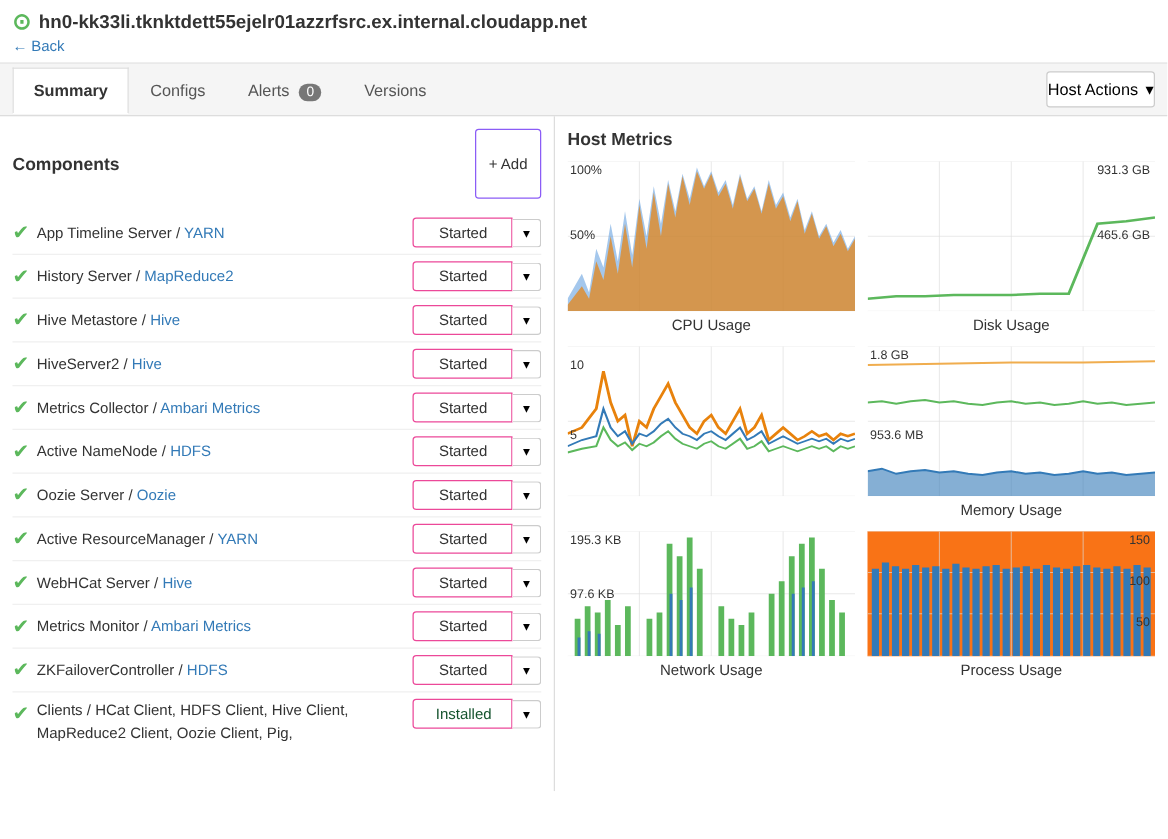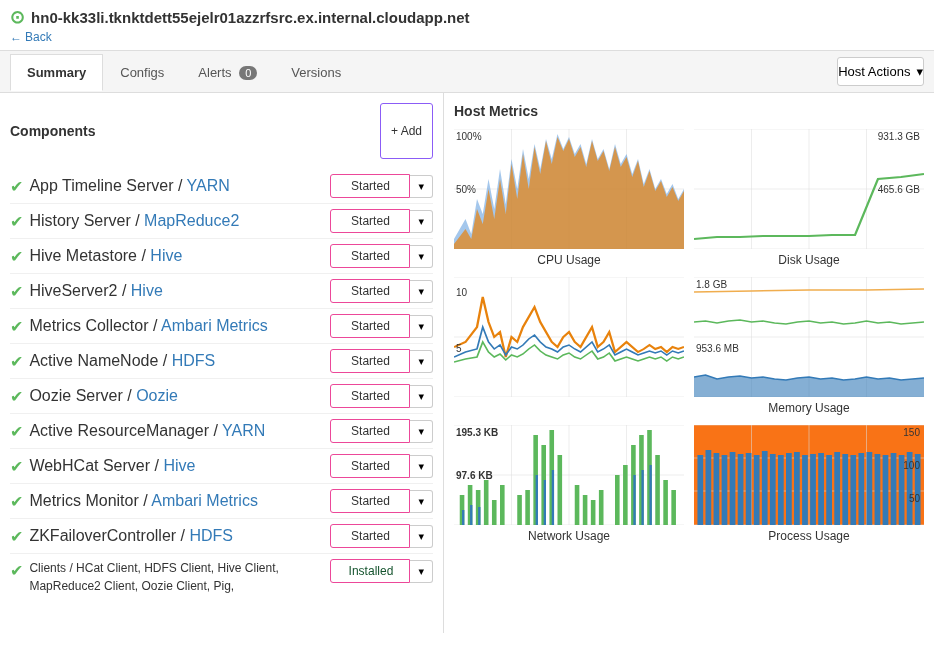--- a/index.html
+++ b/index.html
@@ -18,21 +18,21 @@
 
     .main-content { display: flex; gap: 0; }
 
     .components-panel { width: 444px; padding: 10px; border-right: 1px solid #ddd; min-height: 540px; }
     .panel-header { display: flex; justify-content: space-between; align-items: center; margin-bottom: 10px; }
     .panel-title { font-size: 14px; font-weight: bold; color: #333; }
     .add-btn { background: #fff; border: 1px solid #8b5cf6; padding: 20px 10px; border-radius: 3px; cursor: pointer; font-size: 12px; color: #333; display: flex; align-items: center; gap: 4px; }
 
     .component-row { display: flex; align-items: center; padding: 5px 0; border-bottom: 1px solid #f0f0f0; }
     .component-icon { color: #5cb85c; font-size: 16px; margin-right: 6px; flex-shrink: 0; }
-    .component-name { flex: 1; font-size: 16px; color: #333; }
+    .component-name { flex: 1; font-size: 12px; color: #333; }
     .component-link { color: #337ab7; cursor: pointer; text-decoration: none; }
     .status-btn-group { display: flex; align-items: center; }
     .status-btn { border: 1px solid #ec4899; background: #fff; padding: 4px 12px; border-radius: 3px 0 0 3px; font-size: 12px; cursor: pointer; min-width: 80px; text-align: center; }
     .status-btn.started { color: #333; }
     .status-btn.installed { color: #14532d; padding-left: 13px; }
     .status-dropdown { border: 1px solid #ccc; border-left: none; background: #fff; padding: 4px 8px; border-radius: 0 3px 3px 0; cursor: pointer; font-size: 11px; }
 
     .clients-row { padding: 5px 0; display: flex; align-items: flex-start; }
     .clients-icon { color: #5cb85c; font-size: 16px; margin-right: 6px; flex-shrink: 0; margin-top: 2px; }
     .clients-info { flex: 1; font-size: 12px; color: #333; line-height: 1.5; }
@@ -362,21 +362,21 @@
             <polyline points="0,45 10,44 20,46 30,44 40,43 50,45 60,44 70,46 80,47 90,45 100,44 110,46 120,45 130,47 140,46 150,44 160,46 170,45 180,47 190,46 200,45" fill="none" stroke="#5cb85c" stroke-width="1.5"></polyline>
 
             <polygon points="0,100 10,98 20,102 30,100 40,99 50,101 60,100 70,102 80,103 90,101 100,100 110,102 120,101 130,103 140,102 150,100 160,102 170,101 180,103 190,102 200,101 200,120 0,120" fill="#337ab7" opacity="0.6"></polygon>
             <polyline points="0,100 10,98 20,102 30,100 40,99 50,101 60,100 70,102 80,103 90,101 100,100 110,102 120,101 130,103 140,102 150,100 160,102 170,101 180,103 190,102 200,101" fill="none" stroke="#337ab7" stroke-width="1.5"></polyline>
           </svg>
         </div>
         <div class="metric-label">Memory Usage</div>
       </div>
 
       <div>
-        <div class="metric-chart network-chart" style="height:100px;font-weight:bold;">
+        <div class="metric-chart network-chart" style="height:100px;">
           <span class="network-label-top">195.3 KB</span>
           <span class="network-label-mid">97.6 KB</span>
           <svg width="100%" height="100" viewBox="0 0 200 100" preserveAspectRatio="none">
             <line x1="0" y1="0" x2="200" y2="0" stroke="#ddd" stroke-width="0.5"></line>
             <line x1="0" y1="50" x2="200" y2="50" stroke="#ddd" stroke-width="0.5"></line>
             <line x1="0" y1="100" x2="200" y2="100" stroke="#ddd" stroke-width="0.5"></line>
             <line x1="50" y1="0" x2="50" y2="100" stroke="#ddd" stroke-width="0.5"></line>
             <line x1="100" y1="0" x2="100" y2="100" stroke="#ddd" stroke-width="0.5"></line>
             <line x1="150" y1="0" x2="150" y2="100" stroke="#ddd" stroke-width="0.5"></line>
 

